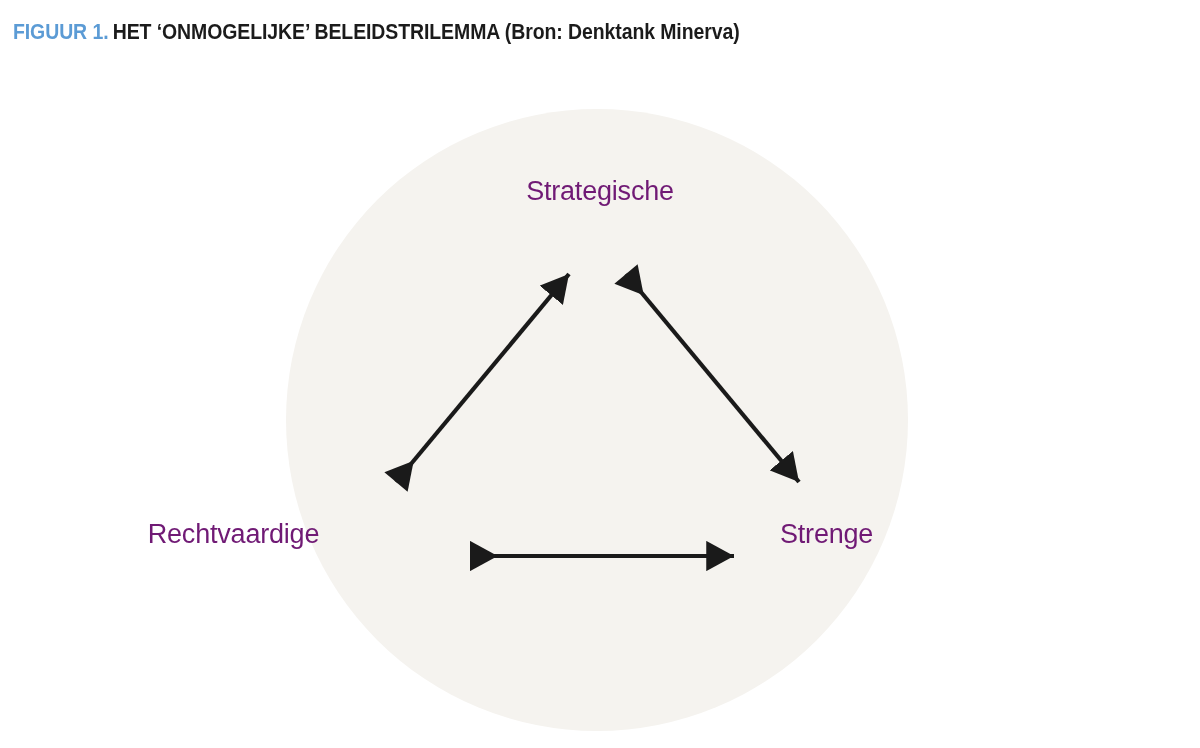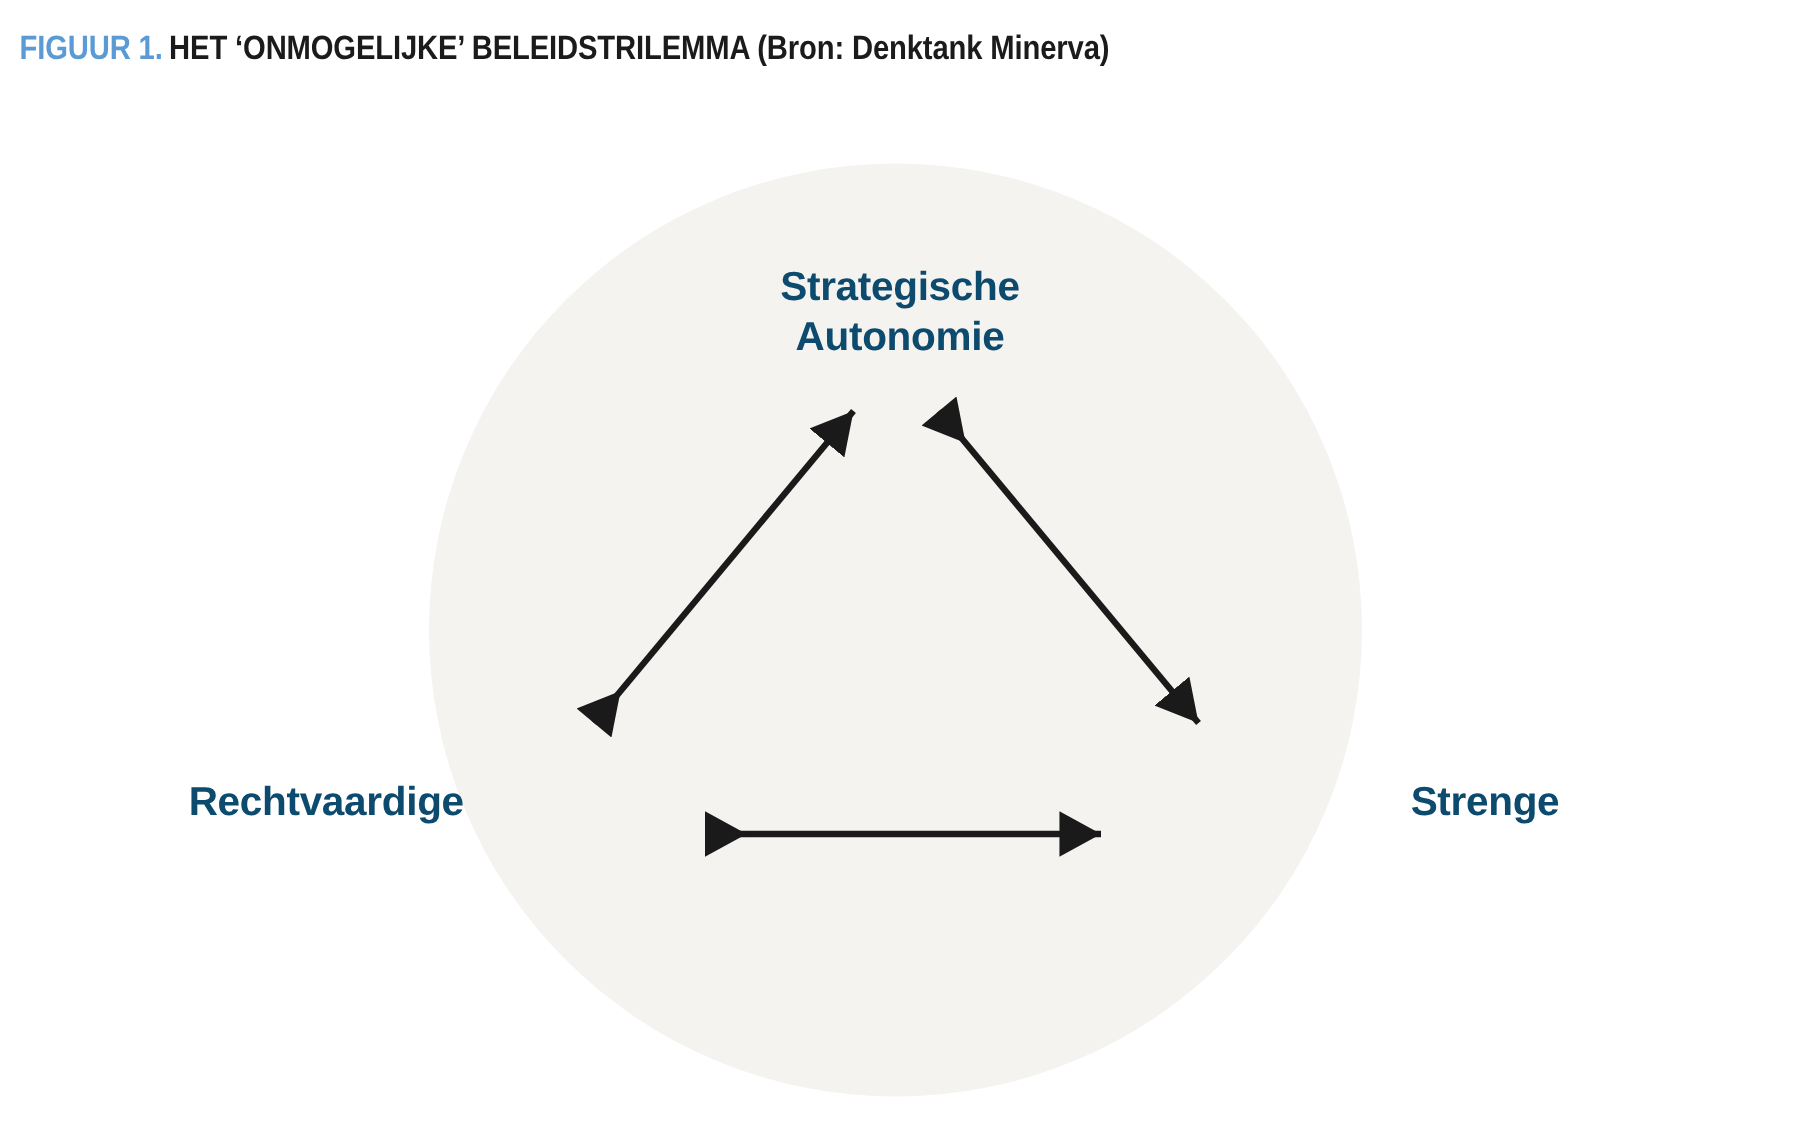--- a/index.html
+++ b/index.html
@@ -56,47 +56,47 @@
     left: 0;
     top: 0;
     width: 1200px;
     height: 696px;
     display: block;
   }
 
   
   .node-label {
     position: absolute;
-    color: #0c4a6e;
+    color: #701a75;
     font-family: "Liberation Sans", "DejaVu Sans", sans-serif;
-    font-weight: 700;
+    font-weight: 400;
     font-size: 27px;
     line-height: 1.21;
     white-space: nowrap;
     letter-spacing: -0.2px;
   }
   .node-label .line { display: block; }
 
   #node-strategische-autonomie {
     left: 0;
     top: 123px;
     width: 1200px;
     text-align: center;
   }
   #node-rechtvaardige-klimaattransitie {
-    left: 0px;
+    left: 16px;
     top: 466px;
     width: 435px;
     text-align: center;
   }
   #node-strenge-begrotingsdiscipline {
     left: 780px;
     top: 466px;
     width: 420px;
-    text-align: center;
+    text-align: left;
   }
 </style>
 </head>
 <body>
 
 <div id="figure-caption">
   <span class="caption-number">FIGUUR 1.</span>
   <span class="caption-text">HET ‘ONMOGELIJKE’ BELEIDSTRILEMMA (Bron: Denktank Minerva)</span>
 </div>
 
@@ -116,21 +116,20 @@
 
     <line x1="396" y1="430" x2="569" y2="222" stroke="#1A1A1A" stroke-width="4.2" marker-start="url(#ah-start)" marker-end="url(#ah-end)"></line>
 
     <line x1="626" y1="222" x2="799" y2="430" stroke="#1A1A1A" stroke-width="4.2" marker-start="url(#ah-start)" marker-end="url(#ah-end)"></line>
 
     <line x1="470" y1="504" x2="734" y2="504" stroke="#1A1A1A" stroke-width="4.2" marker-start="url(#ah-start)" marker-end="url(#ah-end)"></line>
   </svg>
 
   <div class="node-label" id="node-strategische-autonomie">
     <span class="line">Strategische</span>
-    <span class="line">Autonomie</span>
   </div>
 
   <div class="node-label" id="node-rechtvaardige-klimaattransitie">
     <span class="line">Rechtvaardige</span>
   </div>
 
   <div class="node-label" id="node-strenge-begrotingsdiscipline">
     <span class="line">Strenge</span>
   </div>
 

